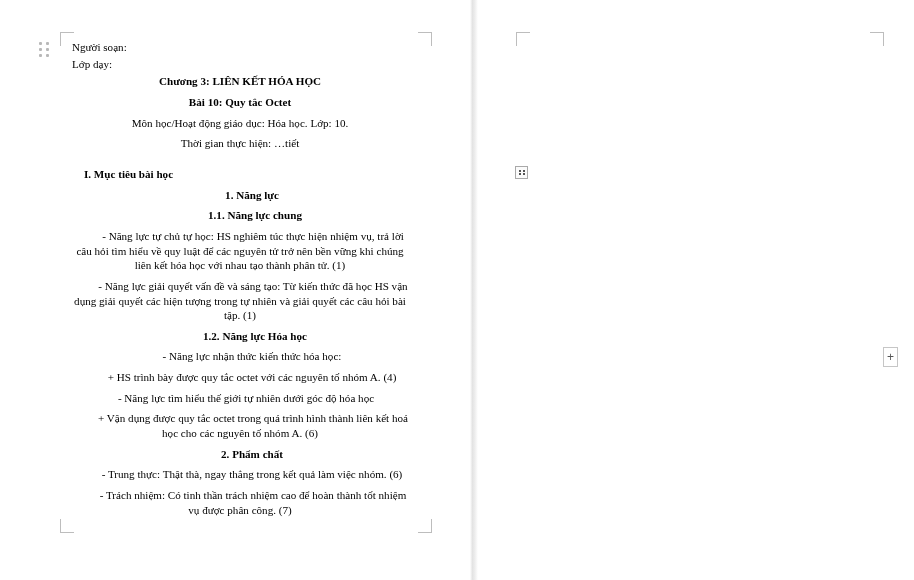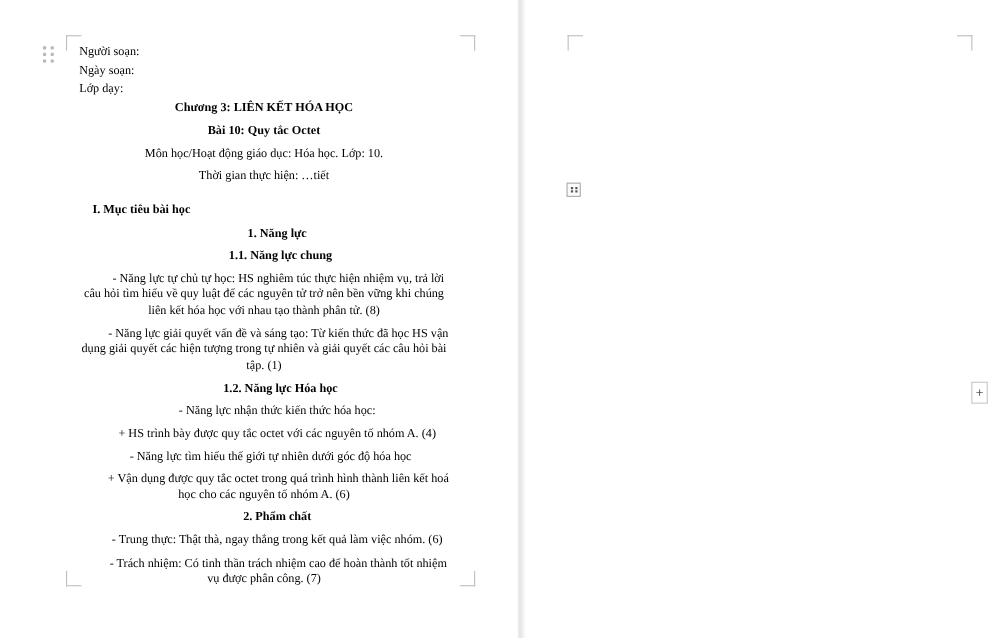--- a/index.html
+++ b/index.html
@@ -137,33 +137,32 @@
         <i></i>
         <i></i>
         <i></i>
         <i></i>
         <i></i>
     </div>
 
     <div class="body-col" id="left-body">
 
       <p class="p">Người soạn:</p>
-      <p class="p">Ngày soạn:</p>
       <p class="p">Lớp dạy:</p>
 
       <p class="p center b gap-m">Chương 3: LIÊN KẾT HÓA HỌC</p>
       <p class="p center b gap-s">Bài 10: Quy tắc Octet</p>
       <p class="p center gap-s">Môn học/Hoạt động giáo dục: Hóa học. Lớp: 10.</p>
       <p class="p center gap-s">Thời gian thực hiện: …tiết</p>
 
       <p class="p b ind1 gap-l">I. Mục tiêu bài học</p>
       <p class="p b ind2 gap-s">1. Năng lực</p>
       <p class="p b ind3 gap-s">1.1. Năng lực chung</p>
 
-      <p class="p just ind-h gap-s">- Năng lực tự chủ tự học: HS nghiêm túc thực hiện nhiệm vụ, trả lời câu hỏi tìm hiểu về quy luật để các nguyên tử trở nên bền vững khi chúng liên kết hóa học với nhau tạo thành phân tử. (8)</p>
+      <p class="p just ind-h gap-s">- Năng lực tự chủ tự học: HS nghiêm túc thực hiện nhiệm vụ, trả lời câu hỏi tìm hiểu về quy luật để các nguyên tử trở nên bền vững khi chúng liên kết hóa học với nhau tạo thành phân tử. (1)</p>
       <p class="p just ind-h gap-s">- Năng lực giải quyết vấn đề và sáng tạo: Từ kiến thức đã học HS vận dụng giải quyết các hiện tượng trong tự nhiên và giải quyết các câu hỏi bài tập. (1)</p>
 
       <p class="p b ind3 gap-s">1.2. Năng lực Hóa học</p>
       <p class="p ind2 gap-s">- Năng lực nhận thức kiến thức hóa học:</p>
       <p class="p ind2 gap-s">+ HS trình bày được quy tắc octet với các nguyên tố nhóm A. (4)</p>
       <p class="p ind1 gap-s">- Năng lực tìm hiểu thế giới tự nhiên dưới góc độ hóa học</p>
       <p class="p just ind-h gap-s">+ Vận dụng được quy tắc octet trong quá trình hình thành liên kết hoá học cho các nguyên tố nhóm A. (6)</p>
 
       <p class="p b ind2 gap-s">2. Phẩm chất</p>
       <p class="p ind2 gap-s">- Trung thực: Thật thà, ngay thẳng trong kết quả làm việc nhóm. (6)</p>

